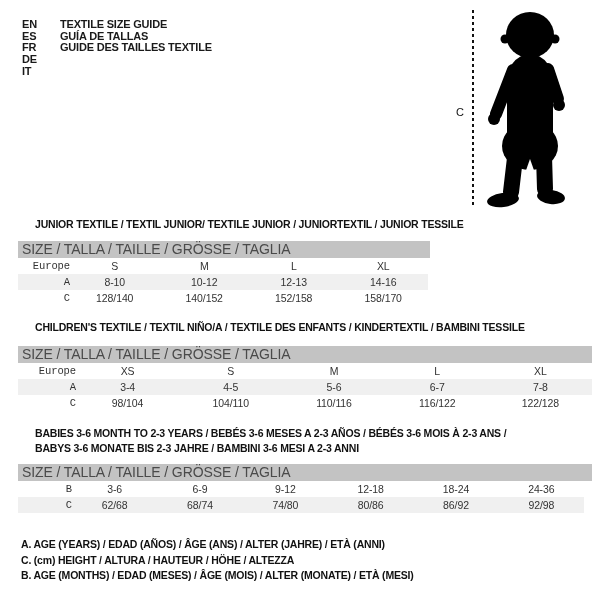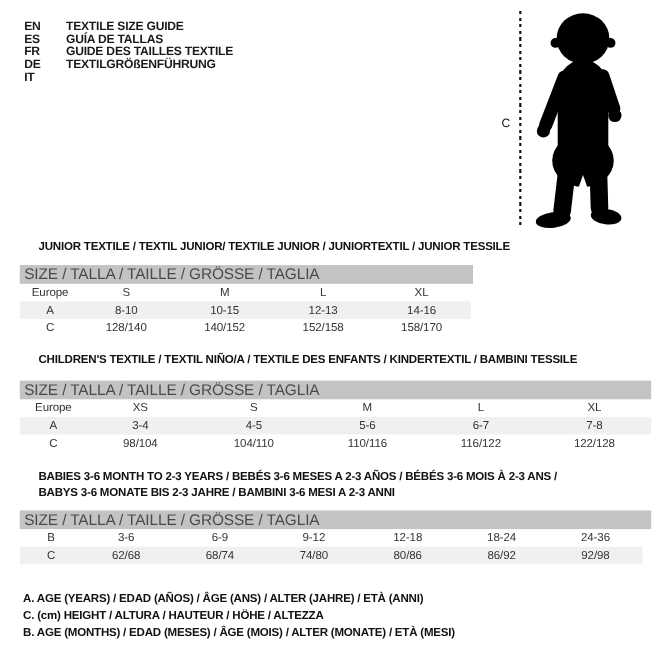--- a/index.html
+++ b/index.html
@@ -29,21 +29,21 @@
     font-size:14px;line-height:17px;padding-left:4px;box-sizing:border-box;
     letter-spacing:-0.1px;
   }
   .t-rows{position:absolute;left:18px;}
   .trow{display:grid;height:16px;line-height:16px;font-size:10.5px;color:#333;letter-spacing:-0.1px;}
   .trow.alt{background:#f0f0f0;}
   .g4{grid-template-columns:52px repeat(4,1fr);}
   .g5{grid-template-columns:58px repeat(5,1fr);}
   .g6{grid-template-columns:54px repeat(6,1fr);}
   .cell{text-align:center;}
-  .cell-label{text-align:center;padding-left:3px;}
+  .cell-label{text-align:right;padding-left:3px;font-family:Liberation Mono, monospace;}
   
   #t1-title{top:217px;}
   #t1-bar{top:241px;width:412px;}
   #t1-rows{top:258px;width:410px;}
   
   #t2-title{top:320px;}
   #t2-bar{top:346px;width:574px;}
   #t2-rows{top:363px;width:574px;}
   
   #t3-title{top:426px;}
@@ -64,21 +64,20 @@
   <div class="lang-row">
     <span class="lang-code">ES</span>
     <span class="lang-title">GUÍA DE TALLAS</span>
   </div>
   <div class="lang-row">
     <span class="lang-code">FR</span>
     <span class="lang-title">GUIDE DES TAILLES TEXTILE</span>
   </div>
   <div class="lang-row">
     <span class="lang-code">DE</span>
-    <span class="lang-title">TEXTILGRÖßENFÜHRUNG</span>
   </div>
   <div class="lang-row">
     <span class="lang-code">IT</span>
   </div>
 </div>
 
 <div class="measure-line"></div>
 <div class="measure-label">C</div>
 <svg class="baby-svg" width="92" height="205" viewBox="0 0 92 205" xmlns="http://www.w3.org/2000/svg">
   <g fill="#000">
@@ -114,21 +113,21 @@
   <div class="trow g4">
     <span class="cell-label">Europe</span>
     <span class="cell">S</span>
     <span class="cell">M</span>
     <span class="cell">L</span>
     <span class="cell">XL</span>
   </div>
   <div class="trow g4 alt">
     <span class="cell-label">A</span>
     <span class="cell">8-10</span>
-    <span class="cell">10-15</span>
+    <span class="cell">10-12</span>
     <span class="cell">12-13</span>
     <span class="cell">14-16</span>
   </div>
   <div class="trow g4">
     <span class="cell-label">C</span>
     <span class="cell">128/140</span>
     <span class="cell">140/152</span>
     <span class="cell">152/158</span>
     <span class="cell">158/170</span>
   </div>

